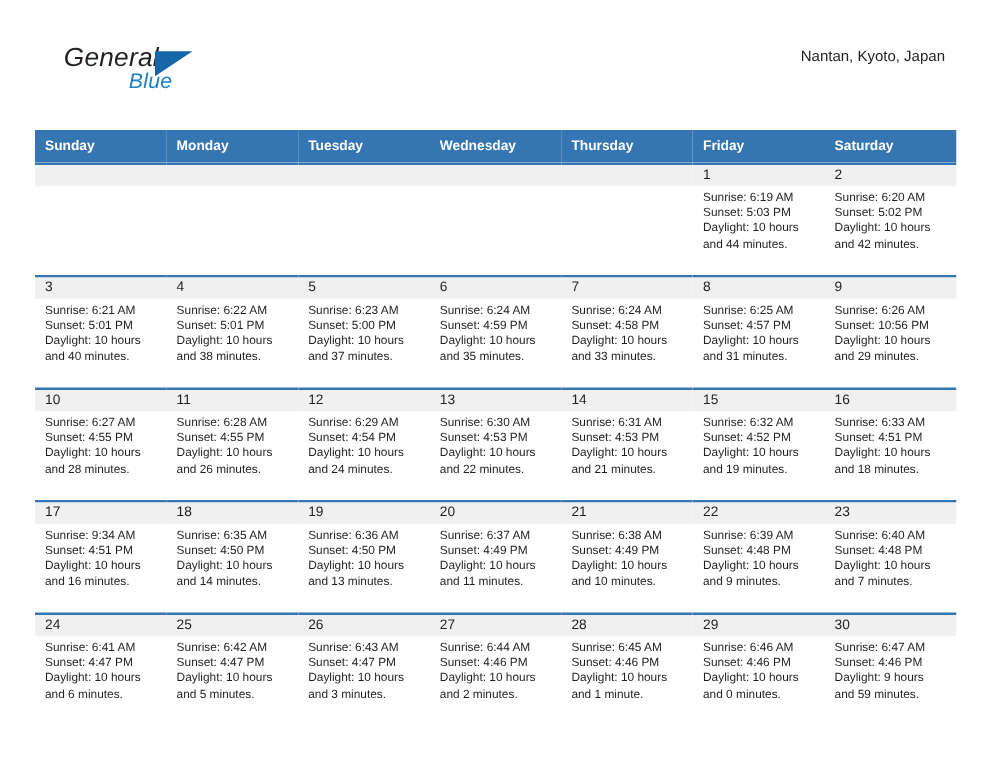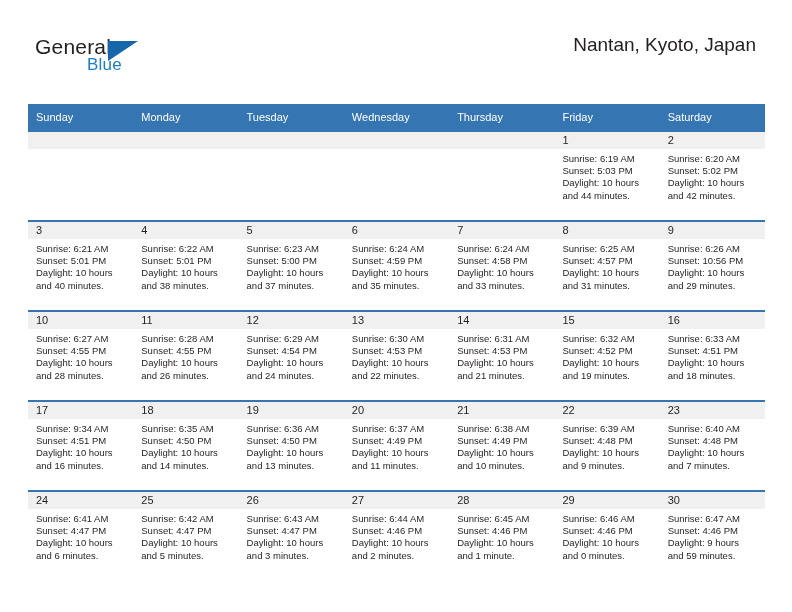--- a/index.html
+++ b/index.html
@@ -24,24 +24,25 @@
   
   .header {
     position: absolute;
     left: 0;
     top: 0;
     width: 792px;
     height: 100px;
   }
   .logo {
     position: absolute;
-    left: 35px;
+    left: 51px;
     top: 35px;
     width: 180px;
     height: 50px;
+    font-style: italic;
   }
   .logo-general {
     position: absolute;
     left: 0;
     top: 0;
     font-size: 21px;
     letter-spacing: 0.2px;
     color: #231f20;
     font-family: "Liberation Sans", sans-serif;
   }
@@ -72,42 +73,42 @@
     text-align: right;
   }
   .cal-title {
     font-size: 27px;
     font-weight: normal;
     color: #231f20;
     line-height: 32px;
     white-space: nowrap;
   }
   .cal-subtitle {
-    font-size: 19px;
+    font-size: 12px;
     font-weight: normal;
     color: #231f20;
     line-height: 20px;
     margin-top: 5px;
     white-space: nowrap;
   }
 
   
   .calendar {
     position: absolute;
     left: 28px;
     top: 104px;
     width: 737px;
     border-collapse: collapse;
     table-layout: fixed;
   }
   .calendar th {
     background: #3575b2;
     color: #ffffff;
     font-size: 11px;
-    font-weight: normal;
+    font-weight: bold;
     text-align: left;
     padding: 4px 0 4px 8px;
     height: 18px;
     border: none;
   }
   .calendar td {
     vertical-align: top;
     padding: 0;
     border: none;
     width: 105.28px;

